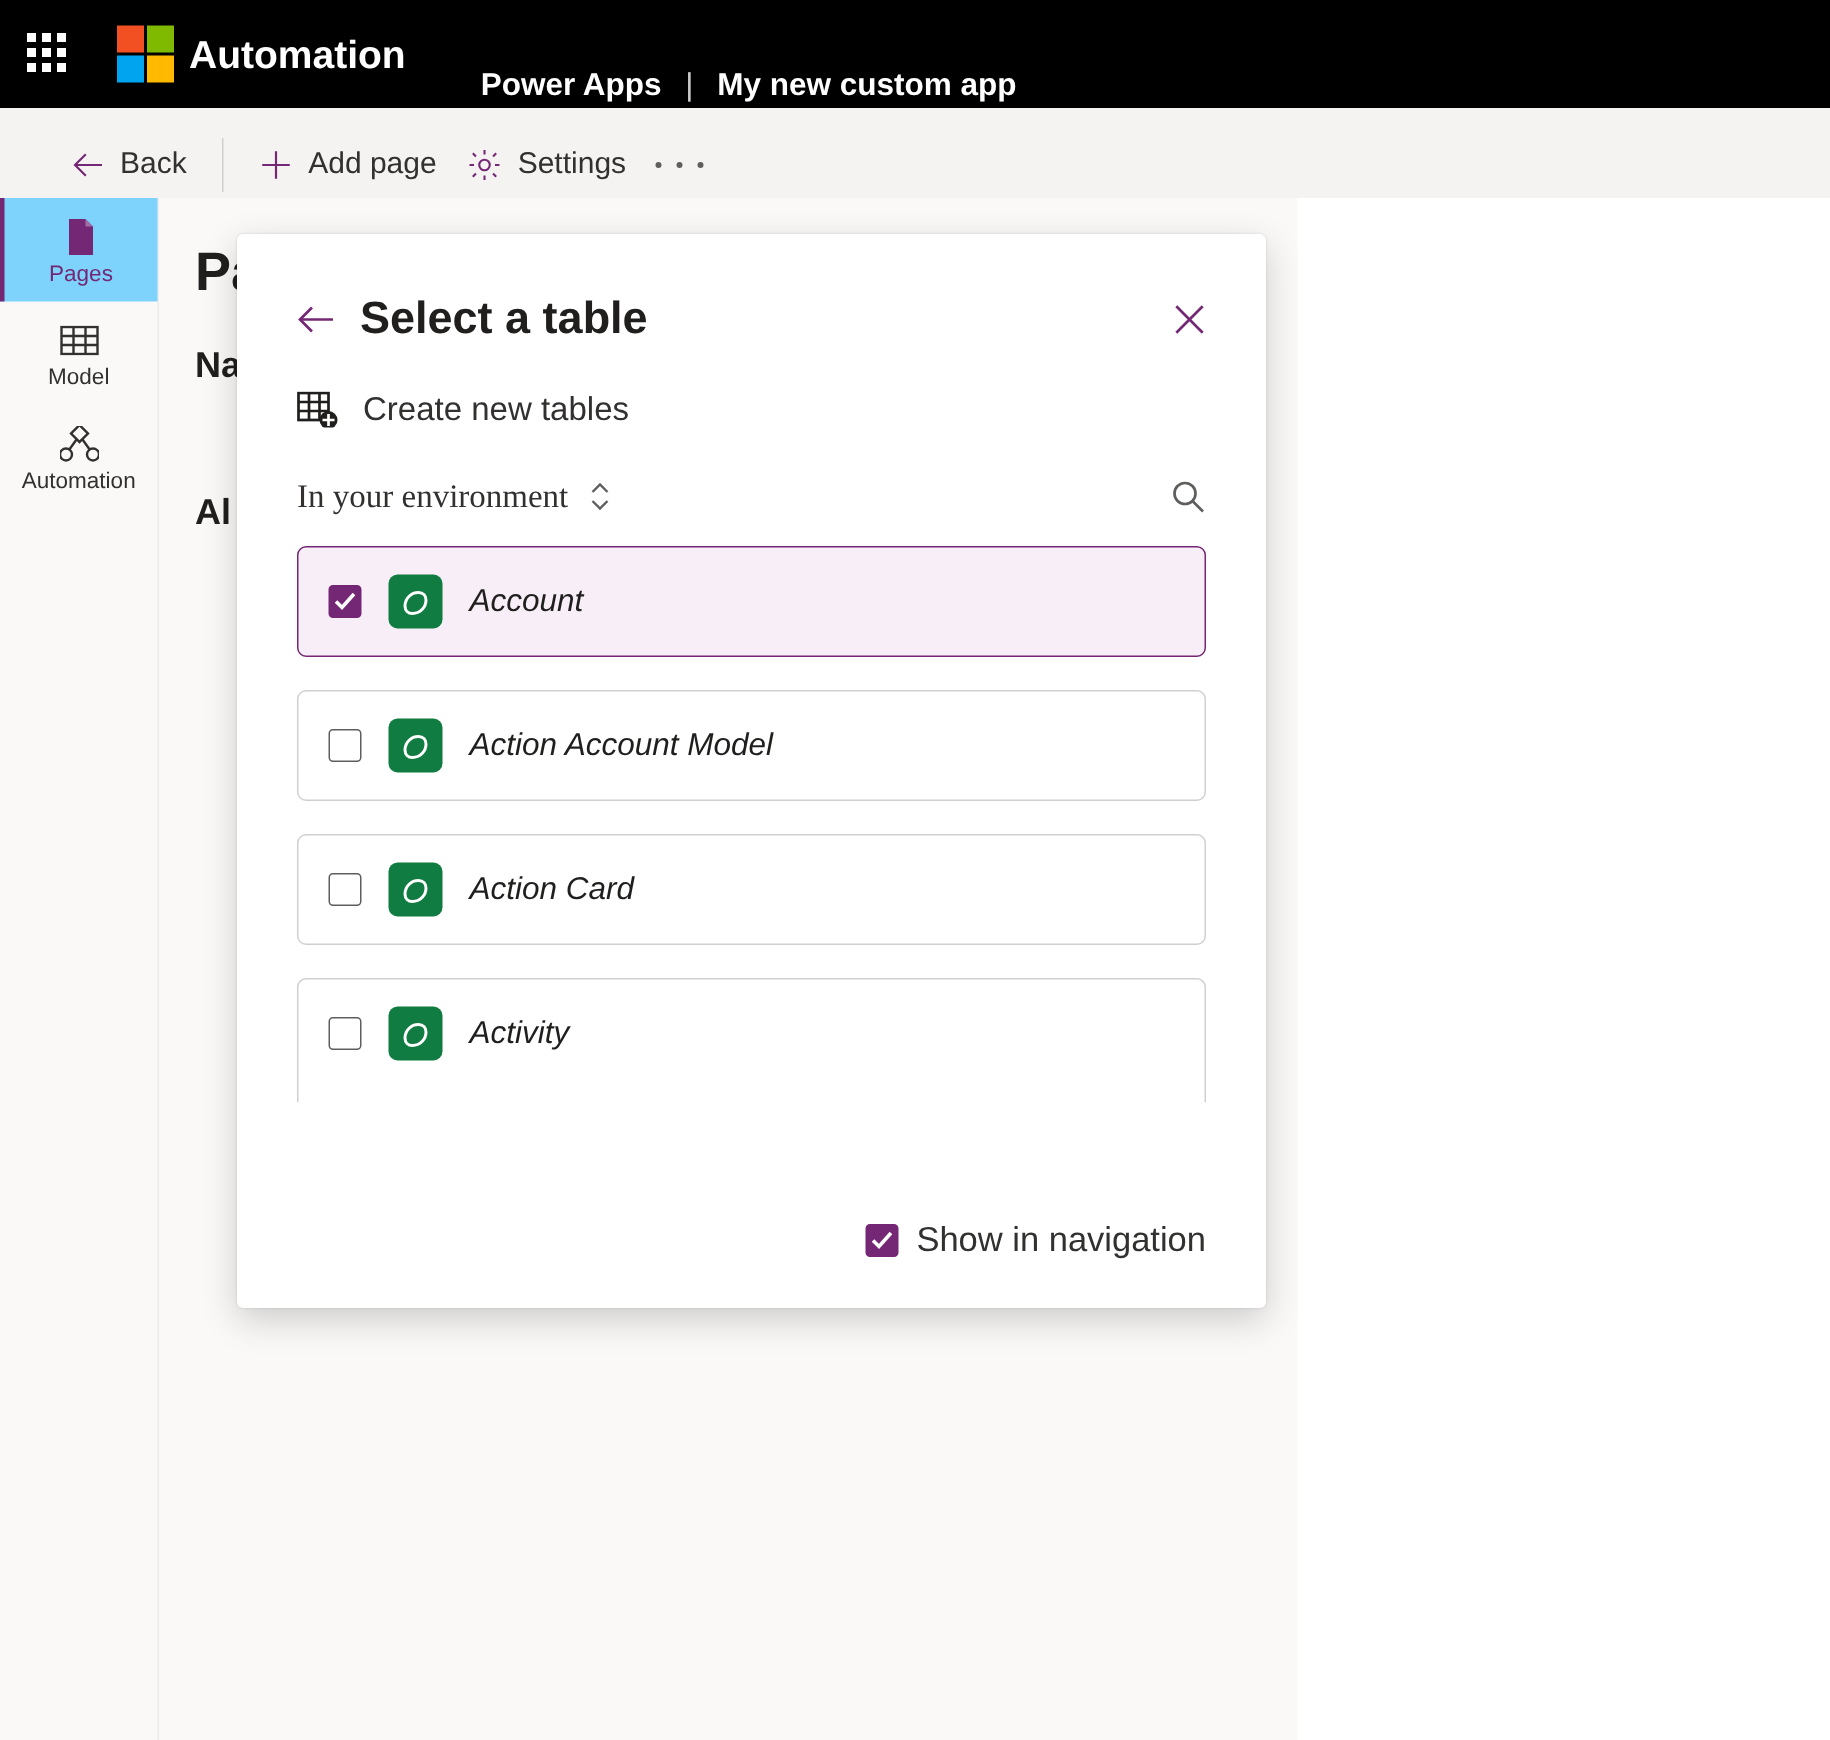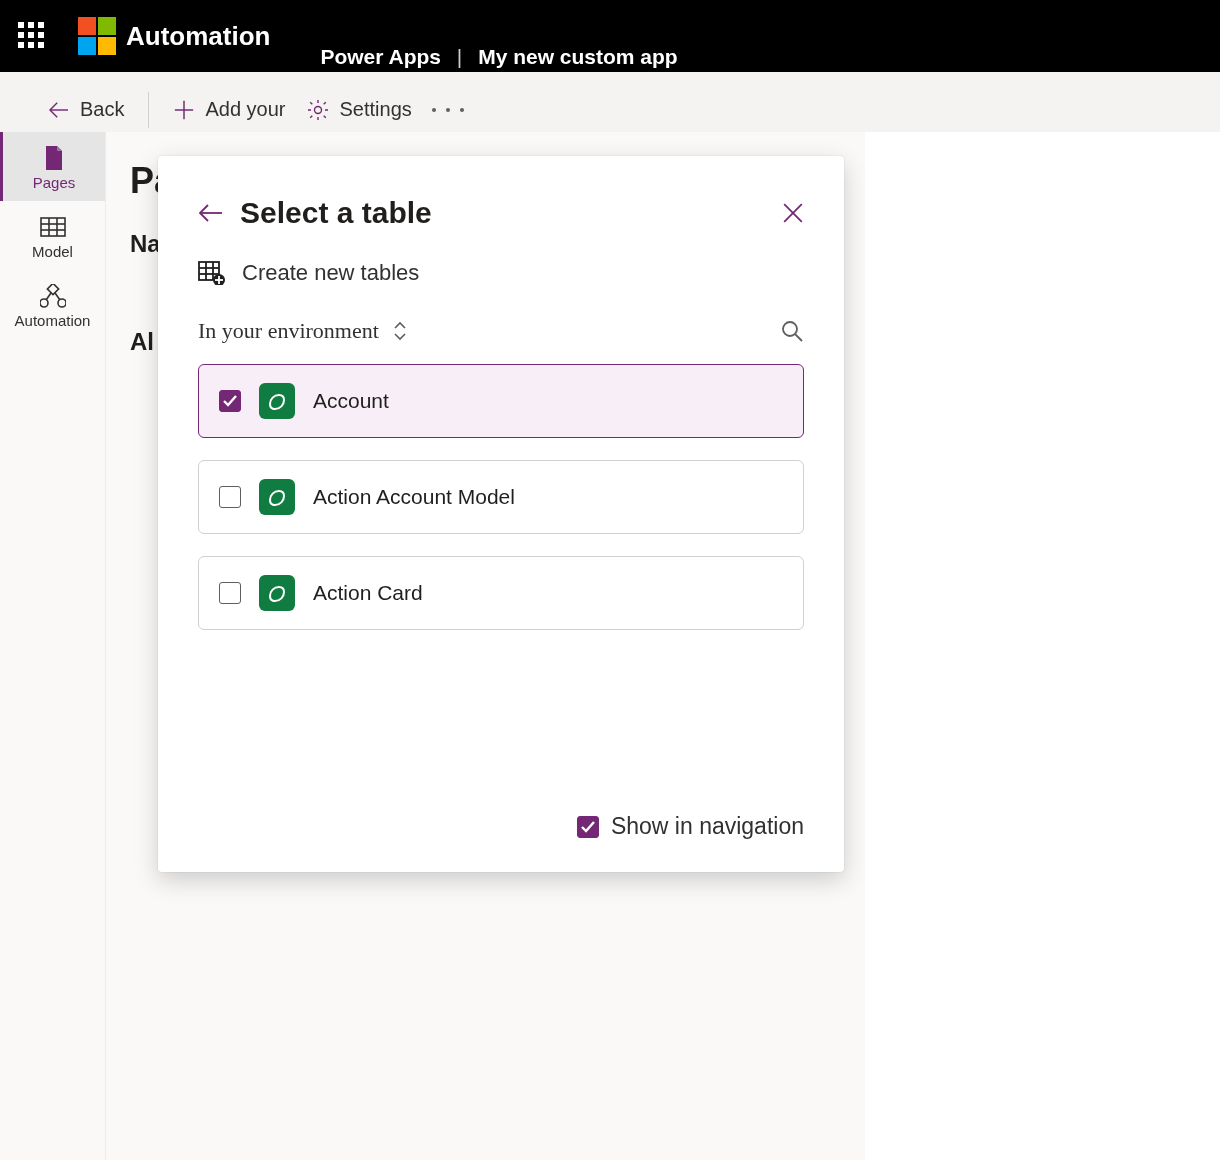--- a/index.html
+++ b/index.html
@@ -66,21 +66,21 @@
   
   .left-rail {
     position:absolute; left:0; top:132px; bottom:0;
     width:106px; background:#faf9f8; border-right:1px solid #edebe9;
     display:flex; flex-direction:column; align-items:center;
   }
   .rail-item {
     width:100%; padding:14px 0 10px; display:flex; flex-direction:column;
     align-items:center; gap:4px; font-size:15px; color:#323130; cursor:pointer;
   }
-  .rail-item.active { background:#e5e5e5; color:#742774; border-left:3px solid #742774; }
+  .rail-item.active { background:#7dd3fc; color:#742774; border-left:3px solid #742774; }
   .rail-item.active .rail-icon { color:#742774; }
   .rail-icon { width:28px; height:24px; display:flex; align-items:center; justify-content:center;}
 
   
   .page-content {
     position:absolute; left:106px; top:132px; right:0; bottom:0;
     padding:28px 24px; background:#faf9f8;
   }
   .page-content h1 { font-size:36px; font-weight:700; color:#201f1e; }
   .page-content .row { margin-top:28px; font-size:24px; font-weight:700; color:#201f1e;}
@@ -110,21 +110,21 @@
 
   .env-row{
     display:flex; align-items:center; justify-content:space-between;
     margin-top:32px;
     font-family:Liberation Serif, serif;
   }
   .env-label{
     display:flex; align-items:center; gap:12px; font-size:22px; color:#323130;
   }
 
-  .table-list{ margin-top:20px; display:flex; flex-direction:column; gap:22px; flex:1; overflow:hidden; position:relative;}
+  .table-list{ margin-top:20px; display:flex; flex-direction:column; gap:22px; flex:1; overflow:hidden; position:relative;font-style:italic;}
   .table-item{
     border:1px solid #d2d0ce; border-radius:6px; padding:18px 20px;
     display:flex; align-items:center; gap:18px; font-size:21px; color:#201f1e;
     background:#fff; cursor:pointer;
   }
   .table-item.selected{
     background:#f7eef7; border:1px solid #742774;
   }
   .table-item.cut { border-bottom:none; border-radius:6px 6px 0 0; padding-bottom:28px;}
   .checkbox{
@@ -189,21 +189,21 @@
         <polyline points="10,2 2,10 10,18"></polyline>
     </svg>
     <span>Back</span>
   </div>
   <div class="divider"></div>
   <div class="item">
     <svg class="plus-svg" viewBox="0 0 24 24" stroke="#742774" stroke-width="1.6" fill="none">
       <line x1="12" y1="2" x2="12" y2="22"></line>
         <line x1="2" y1="12" x2="22" y2="12"></line>
     </svg>
-    <span>Add your</span>
+    <span>Add page</span>
   </div>
   <div class="item">
     <svg class="gear-svg" viewBox="0 0 24 24" stroke="#742774" stroke-width="1.4" fill="none">
       <circle cx="12" cy="12" r="3.5"></circle>
       <path d="M12 2v3M12 19v3M4.2 4.2l2.1 2.1M17.7 17.7l2.1 2.1M2 12h3M19 12h3M4.2 19.8l2.1-2.1M17.7 6.3l2.1-2.1"></path>
     </svg>
     <span>Settings</span>
   </div>
   <div class="item ellipsis">
     <span></span>
@@ -330,20 +330,31 @@
         
       </div>
       <div class="table-icon">
         <svg width="22" height="22" viewBox="0 0 22 22" fill="none" stroke="#fff" stroke-width="2">
             <path d="M4 14c0-5 4-9 9-9 3 0 5 2 5 5 0 5-4 9-9 9-3 0-5-2-5-5z"></path>
           </svg>
       </div>
       <span>Action Card</span>
     </div>
 
+    <div class="table-item cut">
+      <div class="checkbox">
+        
+      </div>
+      <div class="table-icon">
+        <svg width="22" height="22" viewBox="0 0 22 22" fill="none" stroke="#fff" stroke-width="2">
+            <path d="M4 14c0-5 4-9 9-9 3 0 5 2 5 5 0 5-4 9-9 9-3 0-5-2-5-5z"></path>
+          </svg>
+      </div>
+      <span>Activity</span>
+    </div>
   </div>
 
   <div class="dialog-footer">
     <div class="show-nav">
       <div class="checkbox checked">
         <svg width="14" height="12" viewBox="0 0 14 12" stroke="#fff" stroke-width="2.4" fill="none">
             <polyline points="1,6 5,10 13,1"></polyline>
           </svg>
       </div>
       <span>Show in navigation</span>

